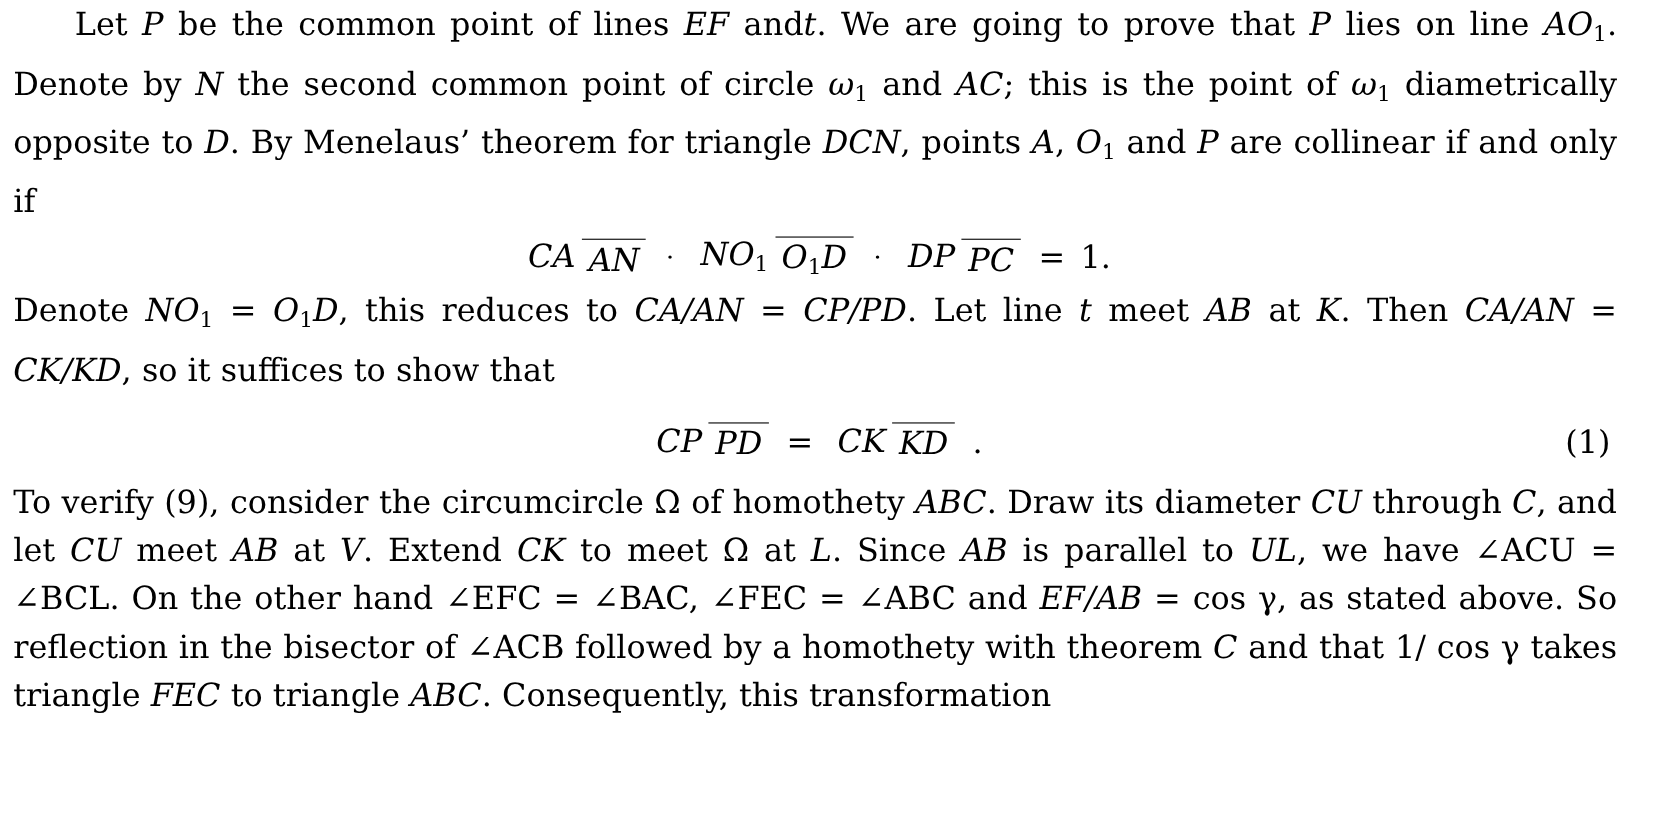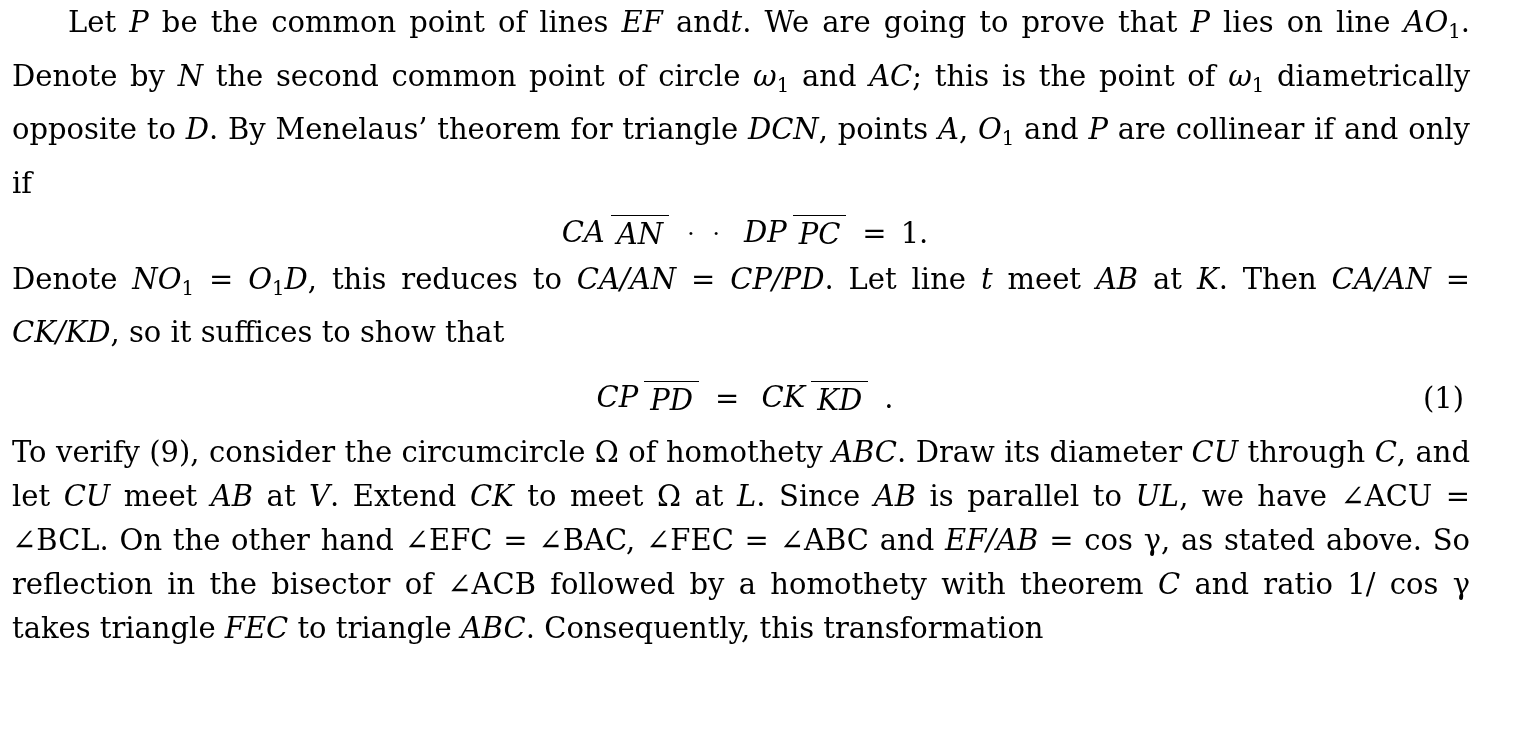--- a/index.html
+++ b/index.html
@@ -124,20 +124,24 @@
     <span>are collinear if and only if</span>
   </p>
 
   <div class="display">
     <span class="eqrow">
       <span class="frac">
         <span class="num">CA</span>
         <span class="den">AN</span>
       </span>
       <span class="dotop">·</span>
+      <span class="frac">
+        <span class="num"><span>NO</span><span class="sub-up">1</span></span>
+        <span class="den"><span>O</span><span class="sub-up">1</span><span>D</span></span>
+      </span>
       <span class="dotop">·</span>
       <span class="frac">
         <span class="num">DP</span>
         <span class="den">PC</span>
       </span>
       <span class="op">=</span>
       <span class="op">1.</span>
     </span>
   </div>
 
@@ -209,21 +213,21 @@
     <span class="mupright">∠FEC</span>
     <span>=</span>
     <span class="mupright">∠ABC</span>
     <span>and</span>
     <span class="mi">EF/AB</span>
     <span>=</span>
     <span class="mupright">cos γ</span><span>, as stated above. So reflection in the bisector of</span>
     <span class="mupright">∠ACB</span>
     <span>followed by a homothety with theorem</span>
     <span class="mi">C</span>
-    <span>and ratio</span>
+    <span>and that</span>
     <span class="mupright">1/ cos γ</span>
     <span>takes triangle</span>
     <span class="mi">FEC</span>
     <span>to triangle</span>
     <span class="mi">ABC</span><span>. Consequently, this transformation</span>
   </p>
 
 </div>
 
 </body></html>

